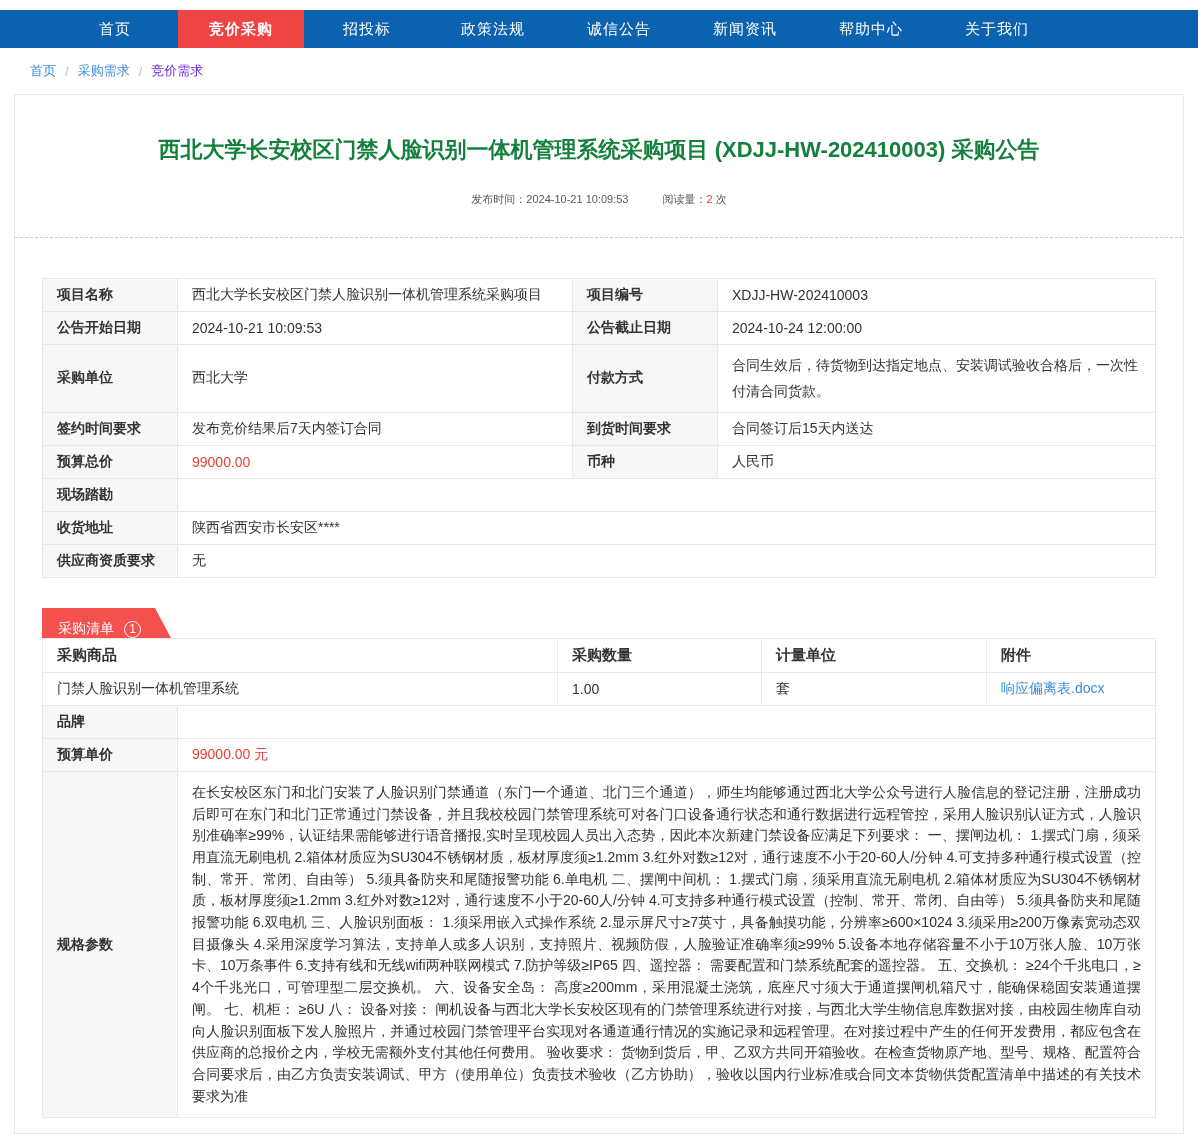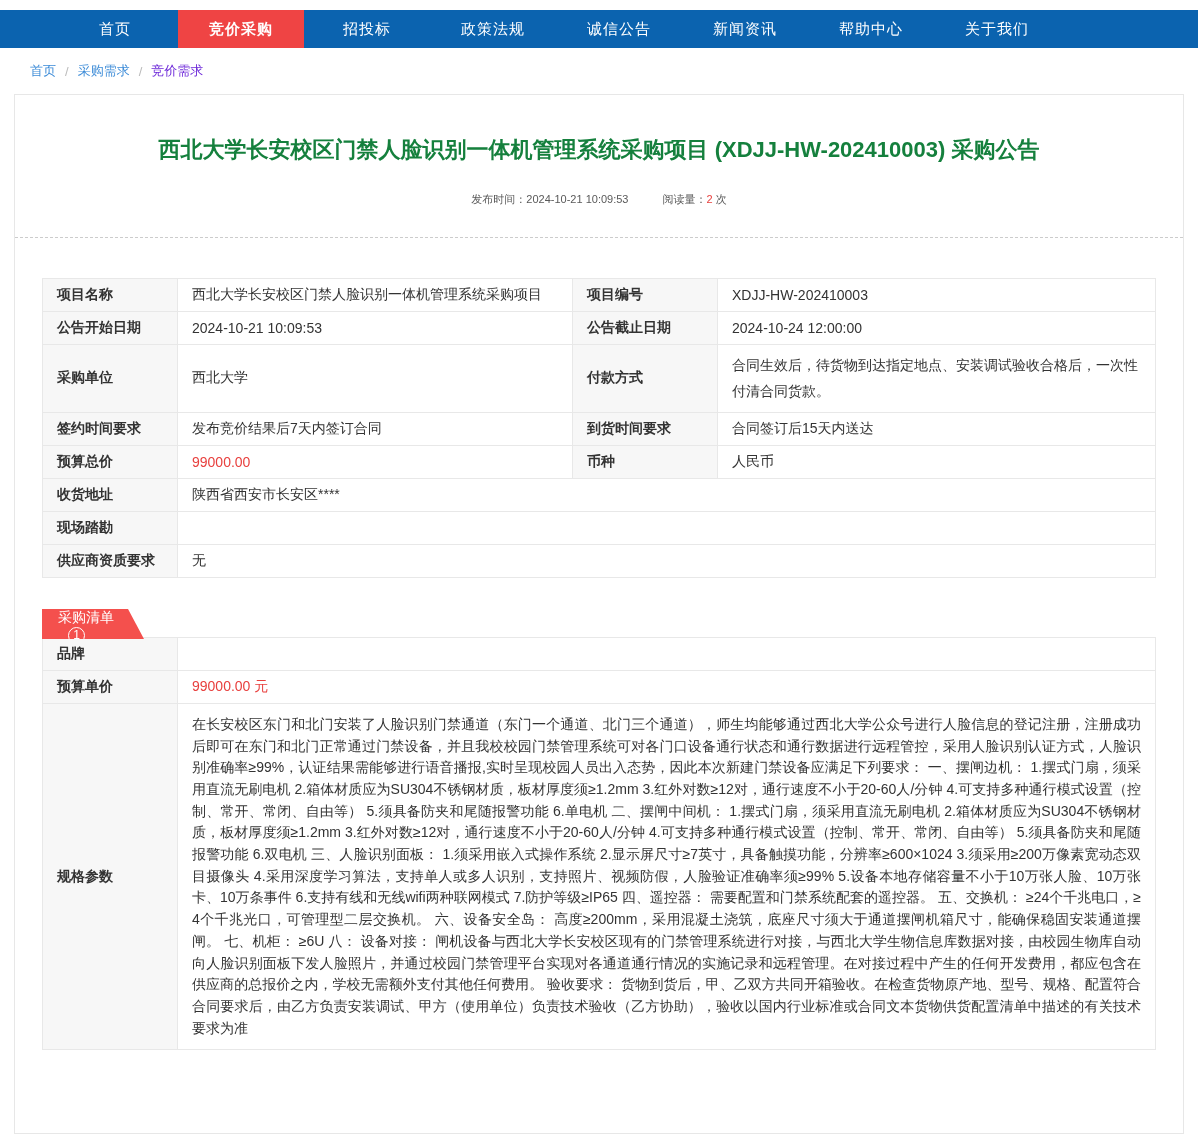--- a/index.html
+++ b/index.html
@@ -40,24 +40,23 @@
   table { border-collapse:collapse; width:100%; table-layout:fixed; }
   td, th {
     border:1px solid #e8e8e8; font-size:14px; color:#333;
     padding:7px 14px; text-align:left; vertical-align:middle; word-break:break-all;
   }
   .lbl { background:#f7f7f7; font-weight:bold; }
   .info-table td { height:21px; }
   .pay-cell { line-height:1.9;margin-top:12px; }
   .badge-row { margin-top:30px; height:30px; }
   .badge {
-    display:inline-flex; align-items:flex-start; background:#f4504d; color:#fff;
+    display:inline-flex; align-items:flex-end; background:#f4504d; color:#fff;
     font-size:14px; height:30px; padding:0 30px 0 16px;
     clip-path:polygon(0 0, calc(100% - 16px) 0, 100% 100%, 0 100%);
-    flex-direction:column;
   }
   .badge-circle {
     width:17px; height:17px; border:1px solid #fff; border-radius:50%;
     display:flex; align-items:center; justify-content:center;
     font-size:12px; margin-left:10px; flex:0 0 auto;
   }
   .list-table th { font-size:15px; font-weight:bold; background:#fff; height:22px; }
   .list-table td { height:22px; }
   .detail-table { margin-top:-1px; }
   .detail-table td { height:21px;margin-top:34px; }
@@ -131,41 +130,63 @@
         <td class="lbl">到货时间要求</td>
         <td>合同签订后15天内送达</td>
       </tr>
       <tr>
         <td class="lbl">预算总价</td>
         <td class="red">99000.00</td>
         <td class="lbl">币种</td>
         <td>人民币</td>
       </tr>
       <tr>
+        <td class="lbl">现场踏勘</td>
+        <td colspan="3"></td>
+      </tr>
+      <tr>
         <td class="lbl">收货地址</td>
         <td colspan="3">陕西省西安市长安区****</td>
-      </tr>
-      <tr>
-        <td class="lbl">现场踏勘</td>
-        <td colspan="3"></td>
       </tr>
       <tr>
         <td class="lbl">供应商资质要求</td>
         <td colspan="3">无</td>
       </tr>
     </tbody>
       </table>
 
     <div class="badge-row">
       <div class="badge">
         <span>采购清单</span>
         <span class="badge-circle">1</span>
       </div>
     </div>
 
+    <table class="list-table">
+      <colgroup>
+          <col style="width:515px">
+          <col style="width:204px">
+          <col style="width:225px">
+          <col>
+        </colgroup>
+      <tbody>
+          <tr>
+        <th>采购商品</th>
+        <th>采购数量</th>
+        <th>计量单位</th>
+        <th>附件</th>
+      </tr>
+      <tr>
+        <td>门禁人脸识别一体机管理系统</td>
+        <td>1.00</td>
+        <td>套</td>
+        <td><span class="attach-link">响应偏离表.docx</span></td>
+      </tr>
+    </tbody>
+      </table>
 
     <table class="detail-table">
       <colgroup>
           <col style="width:135px">
           <col>
         </colgroup>
       <tbody>
           <tr>
         <td class="lbl">品牌</td>
         <td></td>

